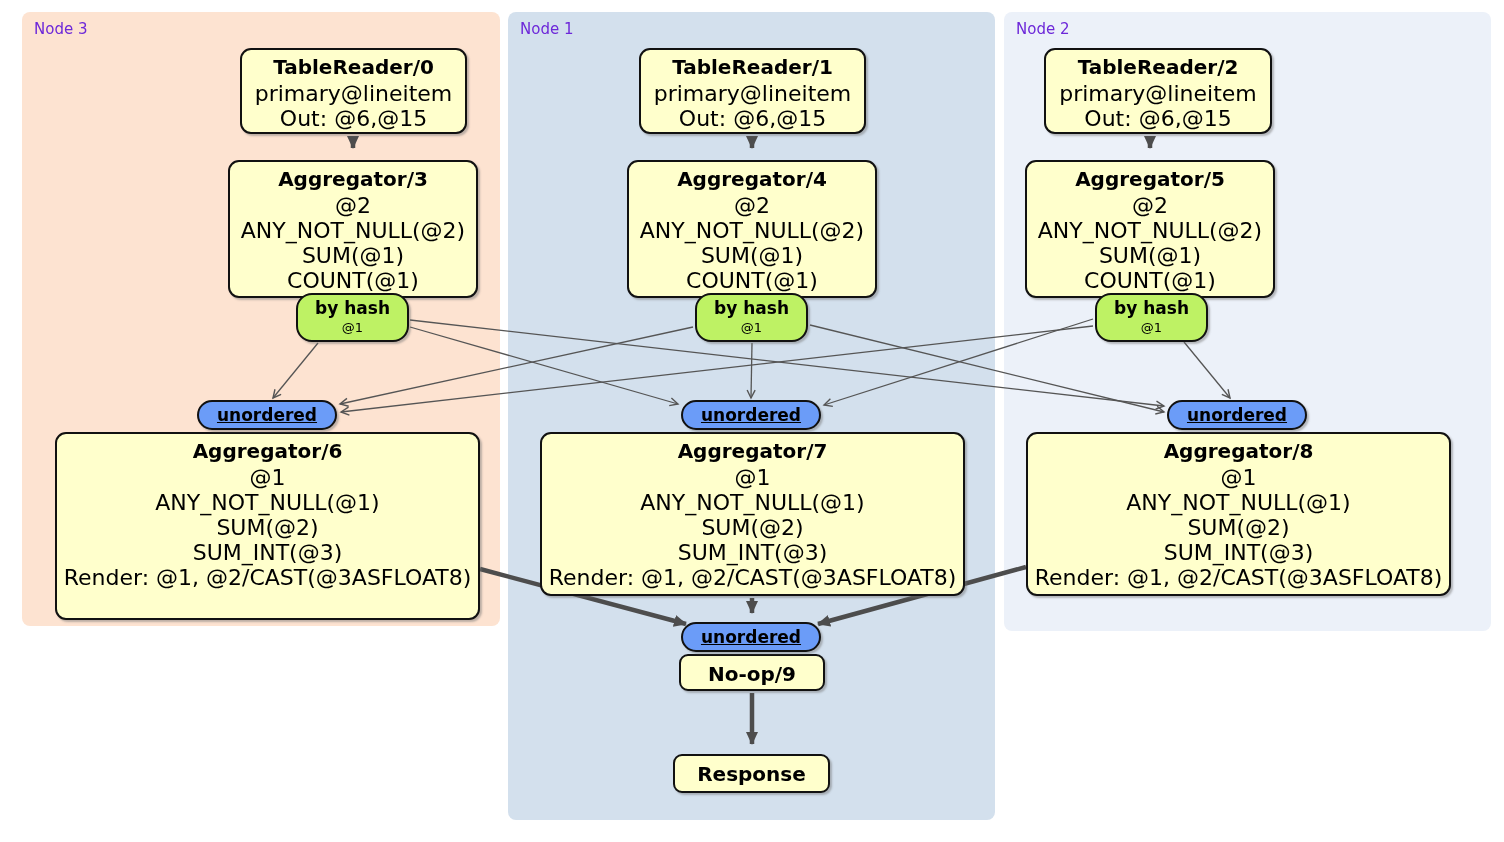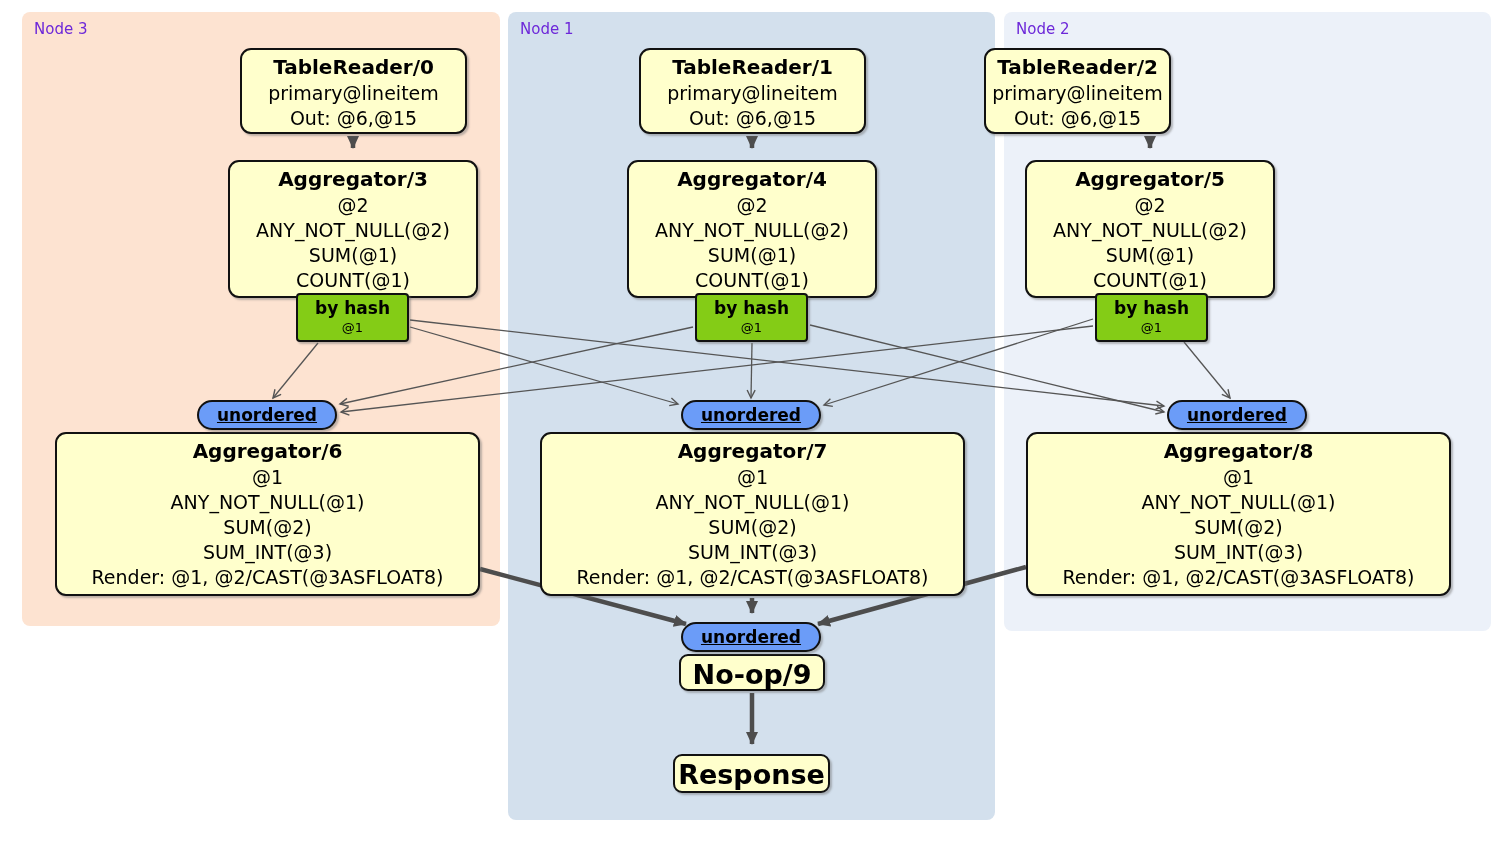--- a/index.html
+++ b/index.html
@@ -9,31 +9,31 @@
   }
   .panel{position:absolute;border-radius:8px;z-index:1;}
   .panel-label{position:absolute;top:8px;left:12px;font-size:15px;color:#6d28d9;}
   #edges{position:absolute;left:0;top:0;z-index:2;pointer-events:none;}
   .box{
     position:absolute;background:#ffffcc;border:2px solid #111;border-radius:11px;
     text-align:center;z-index:3;box-shadow:2px 2px 2px rgba(110,110,110,0.45);
     box-sizing:border-box;
   }
   .box .title{font-weight:bold;font-size:20px;line-height:28px;padding-top:3px;}
-  .box .line{font-size:19px;line-height:25px;white-space:nowrap;}
+  .box .line{font-size:22px;line-height:25px;white-space:nowrap;}
   .badge{
     position:absolute;border:2px solid #111;text-align:center;z-index:4;
     box-shadow:2px 2px 2px rgba(110,110,110,0.45);box-sizing:border-box;
   }
-  .badge.hash{background:#84cc16;border-radius:4px;}
+  .badge.hash{background:#bef264;border-radius:16px;}
   .badge.hash .hash-label{font-weight:bold;font-size:17px;line-height:24px;padding-top:1px;}
   .badge.hash .hash-detail{font-size:13px;line-height:15px;}
   .badge.stream{background:#6b9cf8;border-radius:15px;text-decoration:underline;}
   .badge.stream .stream-label{font-weight:bold;font-size:17px;line-height:26px;}
-  .box.small-title .title{font-size:27px;line-height:31px;}
+  .box.small-title .title{font-size:20px;line-height:31px;}
 </style>
 </head>
 <body>
 
 <div id="canvas">
 
   <div class="panel" style="left:22px;top:12px;width:478px;height:614px;background:#fde3d1;">
     <div class="panel-label">Node 3</div>
   </div>
   <div class="panel" style="left:508px;top:12px;width:487px;height:808px;background:#d3e0ed;">
@@ -88,21 +88,21 @@
     <div class="line">SUM(@1)</div>
     <div class="line">COUNT(@1)</div>
   </div>
   <div class="badge hash" style="left:296px;top:293px;width:113px;height:49px;">
     <div class="hash-label">by hash</div>
     <div class="hash-detail">@1</div>
   </div>
   <div class="badge stream" style="left:197px;top:400px;width:140px;height:30px;">
     <div class="stream-label">unordered</div>
   </div>
-  <div class="box" style="left:55px;top:432px;width:425px;height:164px;">
+  <div class="box" style="left:55px;top:432px;width:425px;height:188px;">
     <div class="title">Aggregator/6</div>
     <div class="line">@1</div>
     <div class="line">ANY_NOT_NULL(@1)</div>
     <div class="line">SUM(@2)</div>
     <div class="line">SUM_INT(@3)</div>
     <div class="line">Render: @1, @2/CAST(@3ASFLOAT8)</div>
   </div>
 
   <div class="box" style="left:639px;top:48px;width:227px;height:86px;">
     <div class="title">TableReader/1</div>
@@ -125,21 +125,21 @@
   </div>
   <div class="box" style="left:540px;top:432px;width:425px;height:164px;">
     <div class="title">Aggregator/7</div>
     <div class="line">@1</div>
     <div class="line">ANY_NOT_NULL(@1)</div>
     <div class="line">SUM(@2)</div>
     <div class="line">SUM_INT(@3)</div>
     <div class="line">Render: @1, @2/CAST(@3ASFLOAT8)</div>
   </div>
 
-  <div class="box" style="left:984px;top:48px;width:187px;height:86px;">
+  <div class="box" style="left:1044px;top:48px;width:228px;height:86px;">
     <div class="title">TableReader/2</div>
     <div class="line">primary@lineitem</div>
     <div class="line">Out: @6,@15</div>
   </div>
   <div class="box" style="left:1025px;top:160px;width:250px;height:138px;">
     <div class="title">Aggregator/5</div>
     <div class="line">@2</div>
     <div class="line">ANY_NOT_NULL(@2)</div>
     <div class="line">SUM(@1)</div>
     <div class="line">COUNT(@1)</div>

